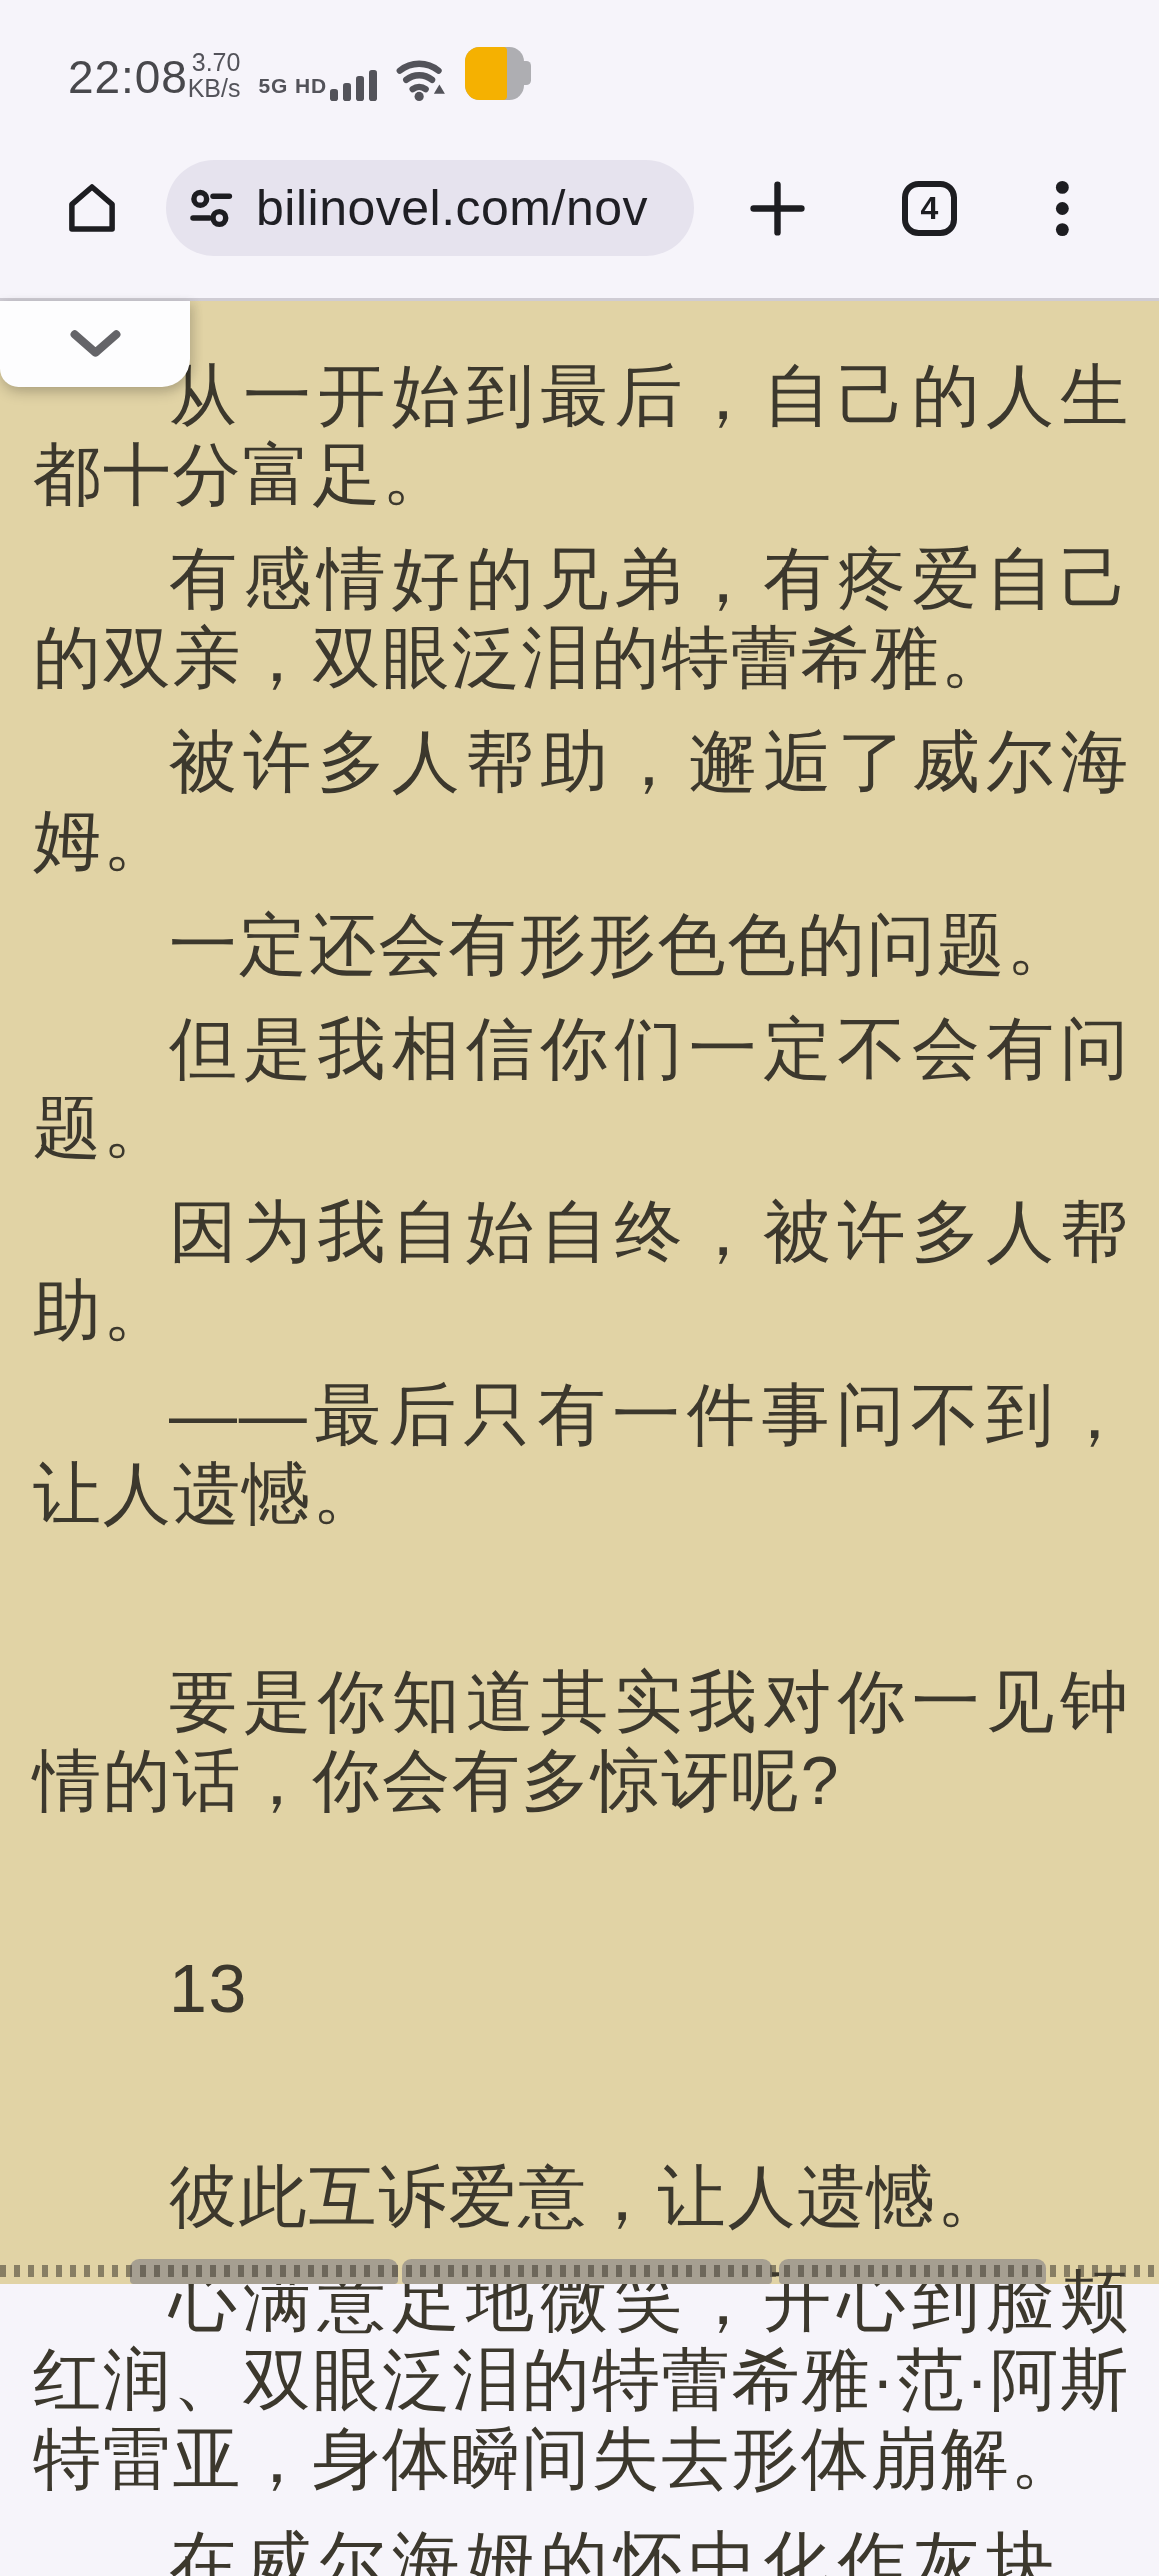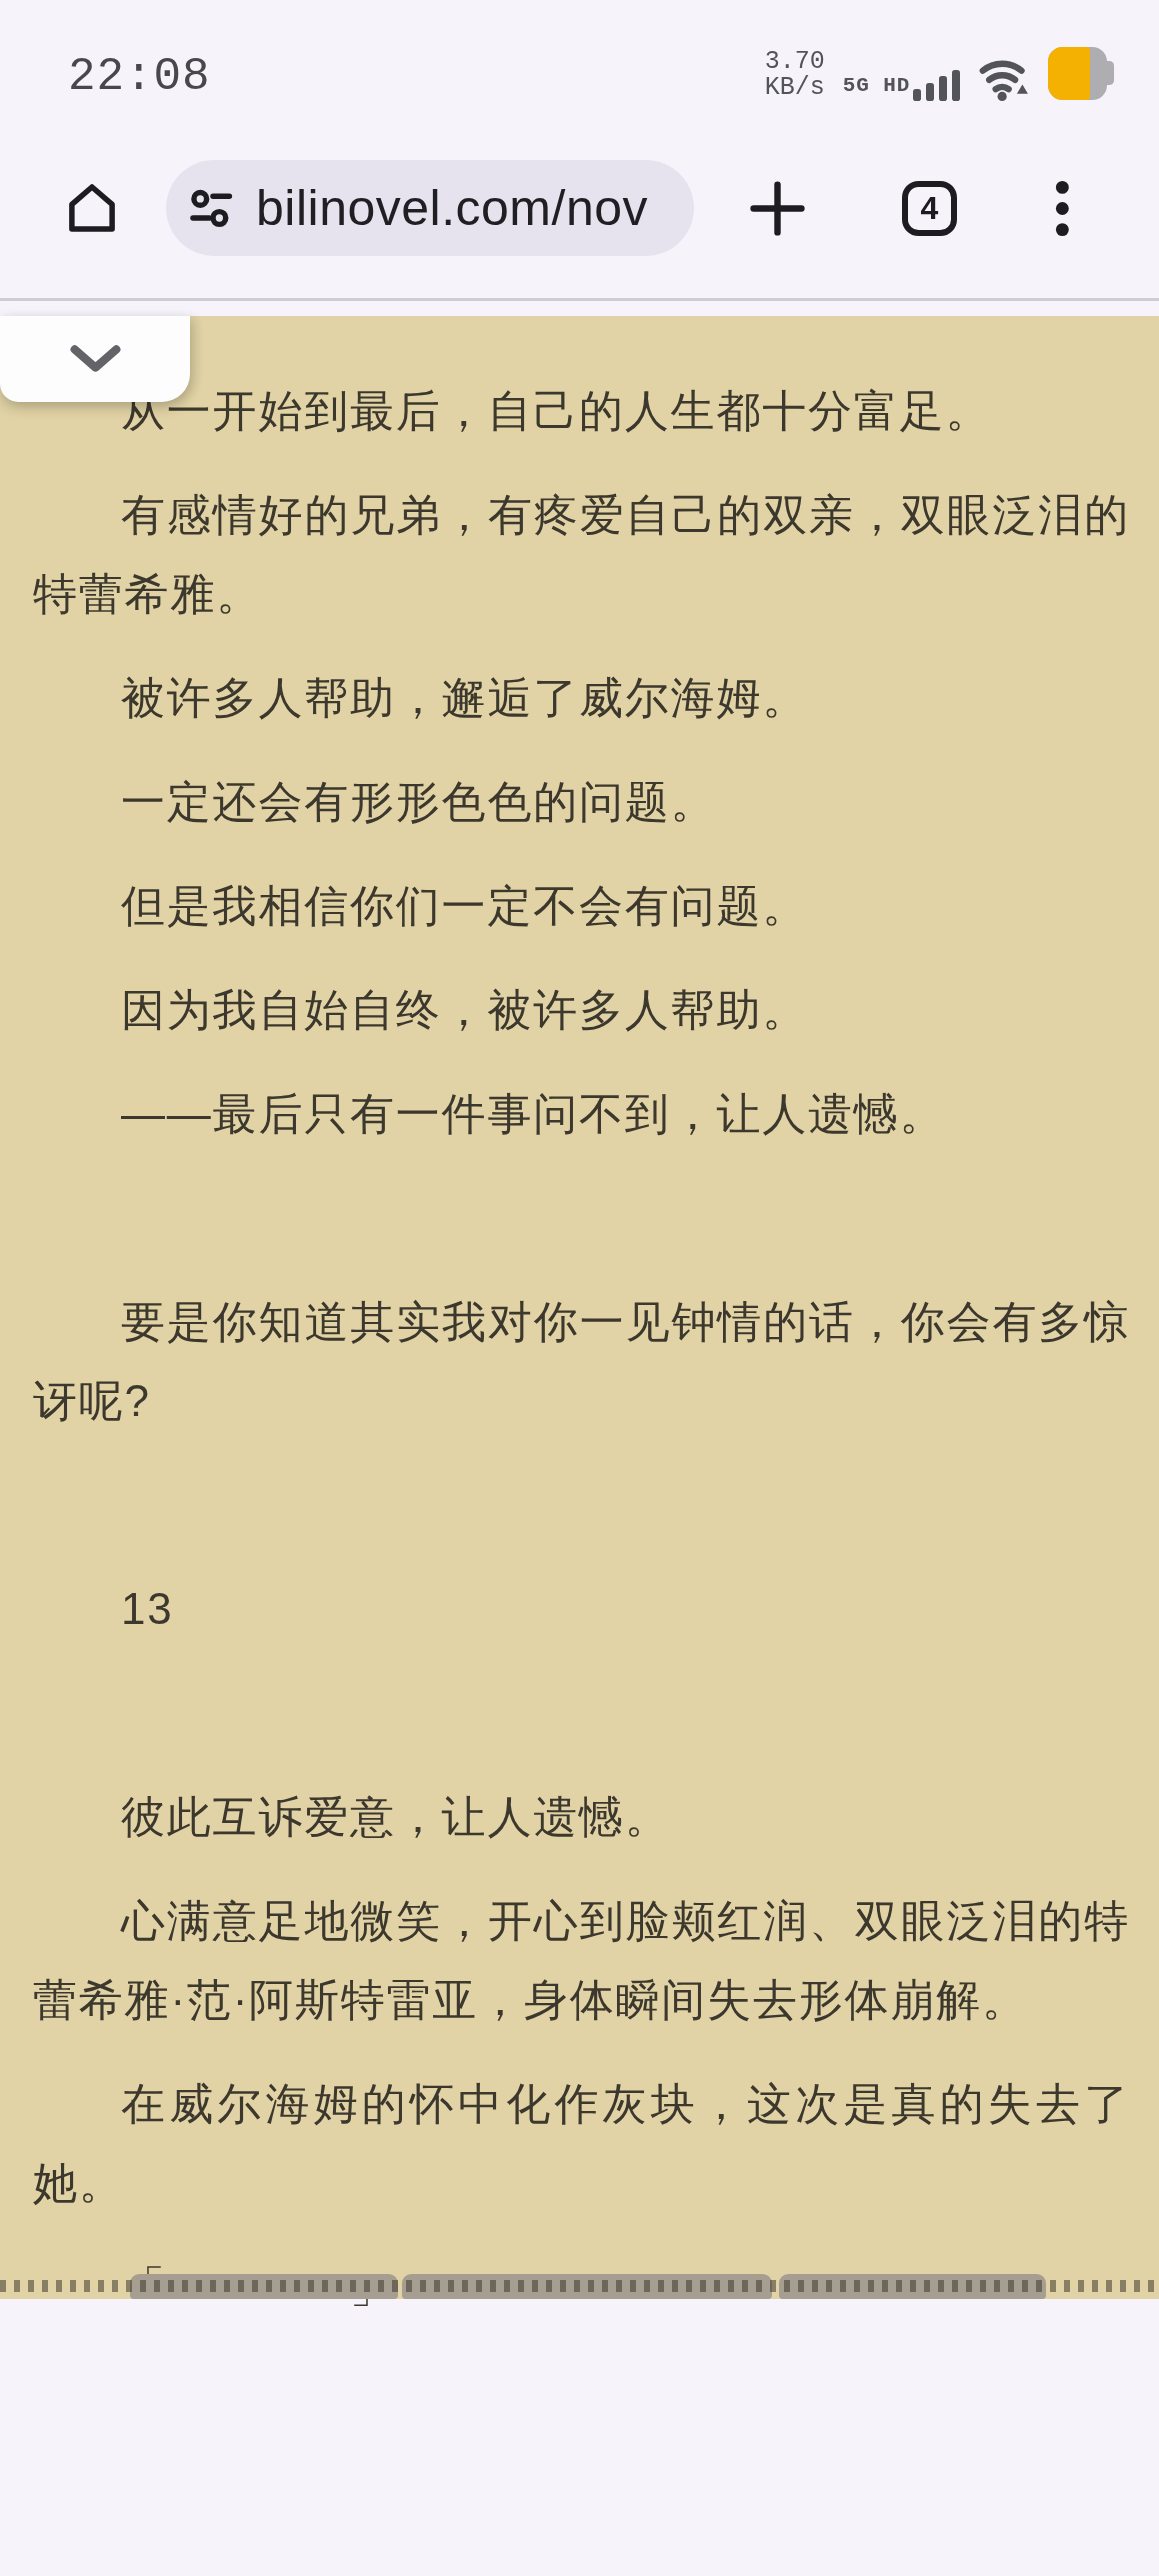--- a/index.html
+++ b/index.html
@@ -6,22 +6,22 @@
     --top-bg:#f6f4fa; --omnibox-bg:#e6e3ee; --icon-dark:#1d1d21; --status-gray:#53535a;
     --reader-bg:#e1d3a5; --reader-text:#3c382d; --divider:#cfccd4; --tab-white:#fdfdfe;
     --chevron-gray:#646468; --battery-amber:#f5b101; --battery-gray:#aeaeb2;
     --progress-pill:#a69f91; --progress-dash:rgba(62,57,46,0.55); --url-text:#1f1f24;
   }
   *{margin:0;padding:0;box-sizing:border-box;}
   html,body{width:1159px;height:2576px;overflow:hidden;}
   body{font-family:"Liberation Sans",sans-serif;background:var(--top-bg);}
 
   
-  .statusbar{height:118px;display:flex;align-items:flex-end;justify-content:space-between;
-    padding:0 52px 16.6px 68px;background:var(--top-bg);font-family:Liberation Mono, monospace;}
+  .statusbar{height:118px;display:flex;align-items:flex-end;
+    padding:0 52px 16.6px 68px;background:var(--top-bg);}
   .clock{font-size:46px;color:#48484c;letter-spacing:0.9px;line-height:48px;}
   .status-right{display:flex;align-items:flex-end;gap:18px;}
   .netspeed{text-align:right;color:var(--status-gray);font-size:25px;line-height:26px;font-weight:500;}
   .cellblock{display:flex;flex-direction:row;align-items:center;gap:2.8px;}
   .cellbadge{font-size:21px;font-weight:700;color:var(--status-gray);line-height:21px;letter-spacing:0.9px;}
   .bars{display:flex;align-items:flex-end;gap:4.6px;height:31px;}
   .bars i{display:block;width:8.3px;background:var(--status-gray);border-radius:2.8px;}
   .battery{position:relative;width:59px;height:53px;border-radius:14.7px;background:var(--battery-gray);overflow:visible;margin-bottom:1.8px;}
   .battery .level{position:absolute;left:0;top:0;bottom:0;width:72%;background:var(--battery-amber);border-radius:14.7px 3.7px 3.7px 14.7px;}
   .battery:after{content:"";position:absolute;right:-7.4px;top:14.7px;width:8.3px;height:24px;background:var(--battery-gray);border-radius:0 4.6px 4.6px 0;}
@@ -34,21 +34,21 @@
   .omnibox .url{margin-left:20px;font-size:50px;color:var(--url-text);white-space:nowrap;overflow:hidden;letter-spacing:0.5px;}
   .newtab{margin-left:55px;}
   .tabbox{margin-left:96px;width:55px;height:55px;border:6.4px solid var(--icon-dark);border-radius:16.6px;
     display:flex;align-items:center;justify-content:center;font-size:32px;font-weight:700;color:var(--icon-dark);}
   .kebab{margin-left:98px;}
   .divider{height:2.8px;background:var(--divider);}
 
   
   .content{position:relative;height:1983px;background:var(--reader-bg);
     padding:55px 29px 0 33px;color:var(--reader-text);
-    font-size:44px;line-height:79px;letter-spacing:1.8px;margin-top:15px;}
+    font-size:68px;line-height:79px;letter-spacing:1.8px;}
   .para{margin:0 0 25px 0;text-indent:2em;text-align:justify;}
   .para:empty{height:79px;}
 
   .collapse-tab{position:absolute;top:0;left:0;width:190px;height:86px;background:var(--tab-white);
     border-radius:0 0 28px 18.4px;box-shadow:0 5.5px 13px rgba(0,0,0,.18),5.5px 1.8px 9.2px rgba(0,0,0,.07);
     display:flex;align-items:center;justify-content:center;}
 
   
   .progress{position:absolute;left:0;right:0;bottom:0;height:28px;}
   .progress .pill{position:absolute;bottom:0;height:25px;background:var(--progress-pill);border-radius:9.2px 9.2px 3.7px 3.7px;}

